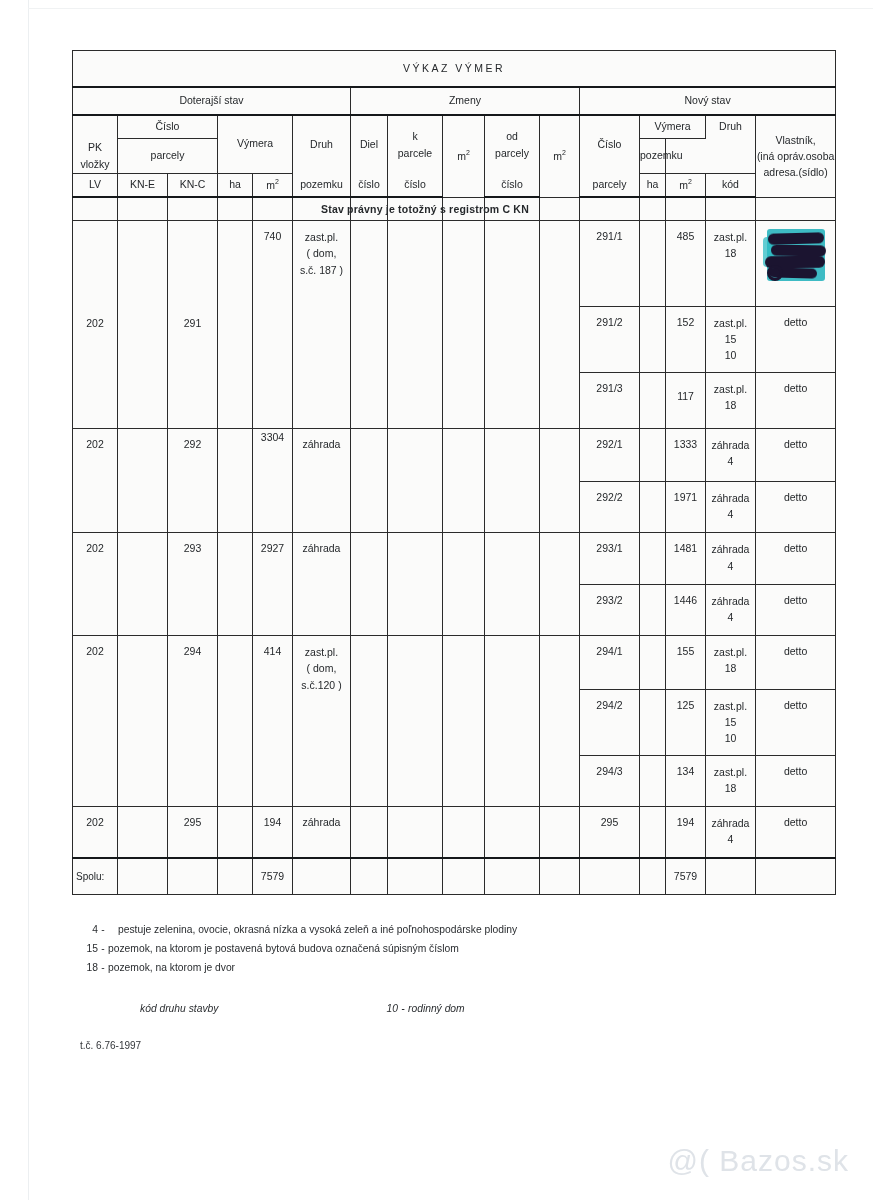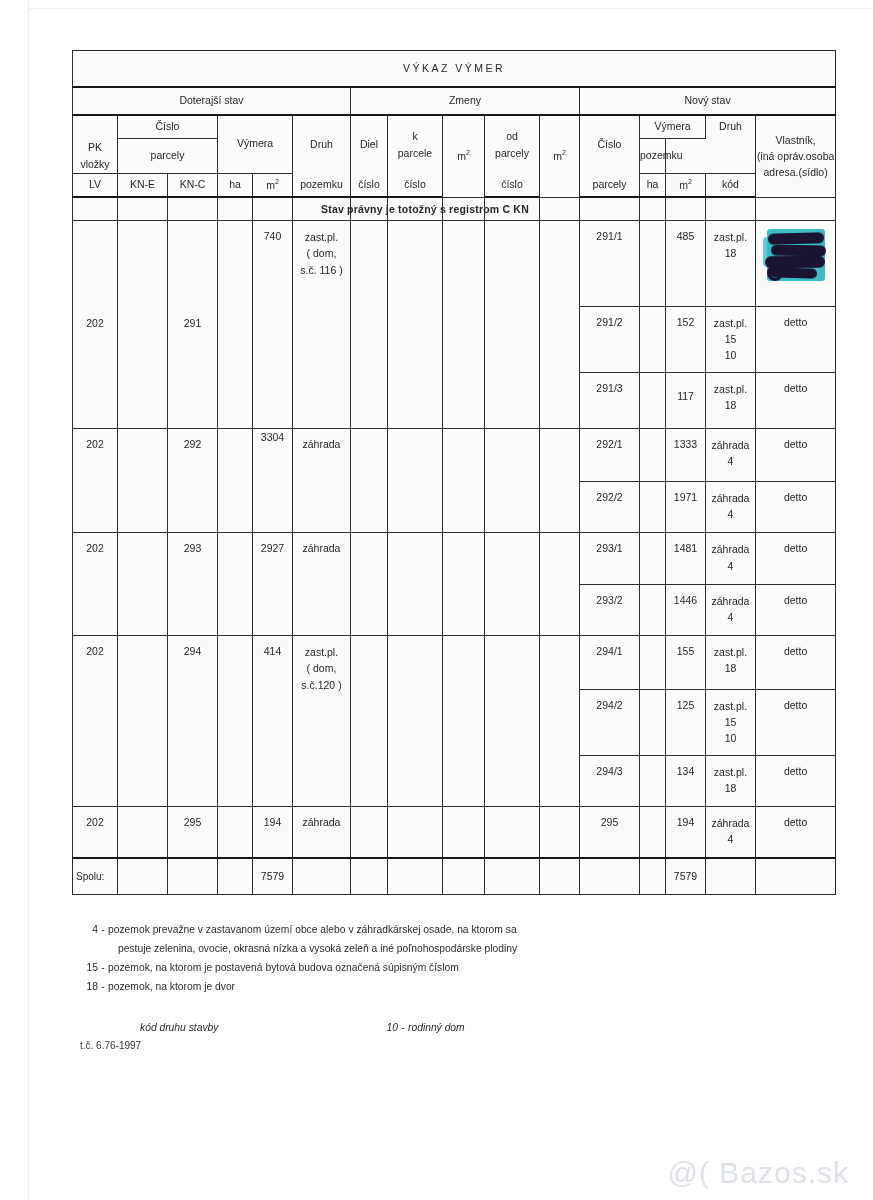--- a/index.html
+++ b/index.html
@@ -125,21 +125,21 @@
 
   .footer-code {
     position: absolute;
     left: 80px; top: 1040px;
     font-size: 10px;
     color: #33363a;
   }
 
   .watermark {
     position: absolute;
-    right: 24px; bottom: 10px;
+    right: 24px; bottom: 22px;
     font-size: 30px;
     color: #dfe3e8;
     letter-spacing: 1px;
     font-family: "Liberation Sans", sans-serif;
     user-select: none;
   }
 </style>
 </head>
 <body>
 
@@ -258,21 +258,21 @@
 
       <tr>
         <td class="body-cell" rowspan="3" style="height:80px">202</td>
         <td class="body-cell" rowspan="3"></td>
         <td class="body-cell" rowspan="3">291</td>
         <td class="body-cell" rowspan="3"></td>
         <td class="body-cell" rowspan="3" style="vertical-align:top;padding-top:8px">740</td>
         <td class="body-cell grp-r" rowspan="3" style="vertical-align:top;padding-top:8px">
           <span class="cellstack">zast.pl.</span>
           <span class="cellstack">( dom,</span>
-          <span class="cellstack">s.č. 116 )</span>
+          <span class="cellstack">s.č. 187 )</span>
         </td>
         <td class="body-cell" rowspan="3"></td>
           <td class="body-cell" rowspan="3"></td>
         <td class="body-cell" rowspan="3"></td>
           <td class="body-cell" rowspan="3"></td>
         <td class="body-cell grp-r" rowspan="3"></td>
 
         <td class="body-cell" style="vertical-align:top;padding-top:8px;height:80px">291/1</td>
         <td class="body-cell"></td>
         <td class="body-cell" style="vertical-align:top;padding-top:8px">485</td>
@@ -477,21 +477,20 @@
   </table>
 </div>
 
 <div class="legend">
   <div class="legend-row">
     <div class="legend-right">
       <div class="leg-item">
         <span class="leg-code">4</span>
         <span class="leg-dash">-</span>
         <span class="leg-text">
-          <span>pozemok prevažne v zastavanom území obce alebo v záhradkárskej osade, na ktorom sa</span>
           <span class="cont">pestuje zelenina, ovocie, okrasná nízka a vysoká zeleň a iné poľnohospodárske plodiny</span>
         </span>
       </div>
       <div class="leg-item">
         <span class="leg-code">15</span>
         <span class="leg-dash">-</span>
         <span class="leg-text">pozemok, na ktorom je postavená bytová budova označená súpisným číslom</span>
       </div>
       <div class="leg-item">
         <span class="leg-code">18</span>

